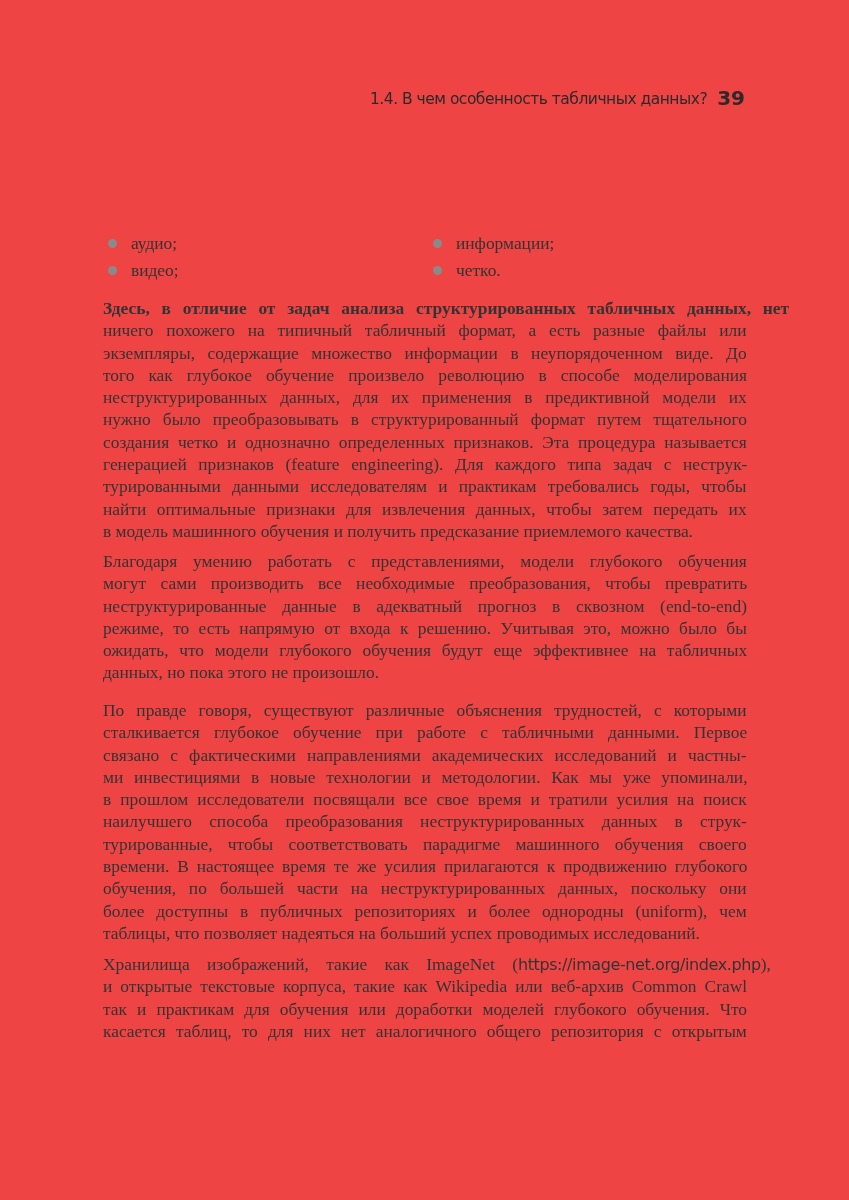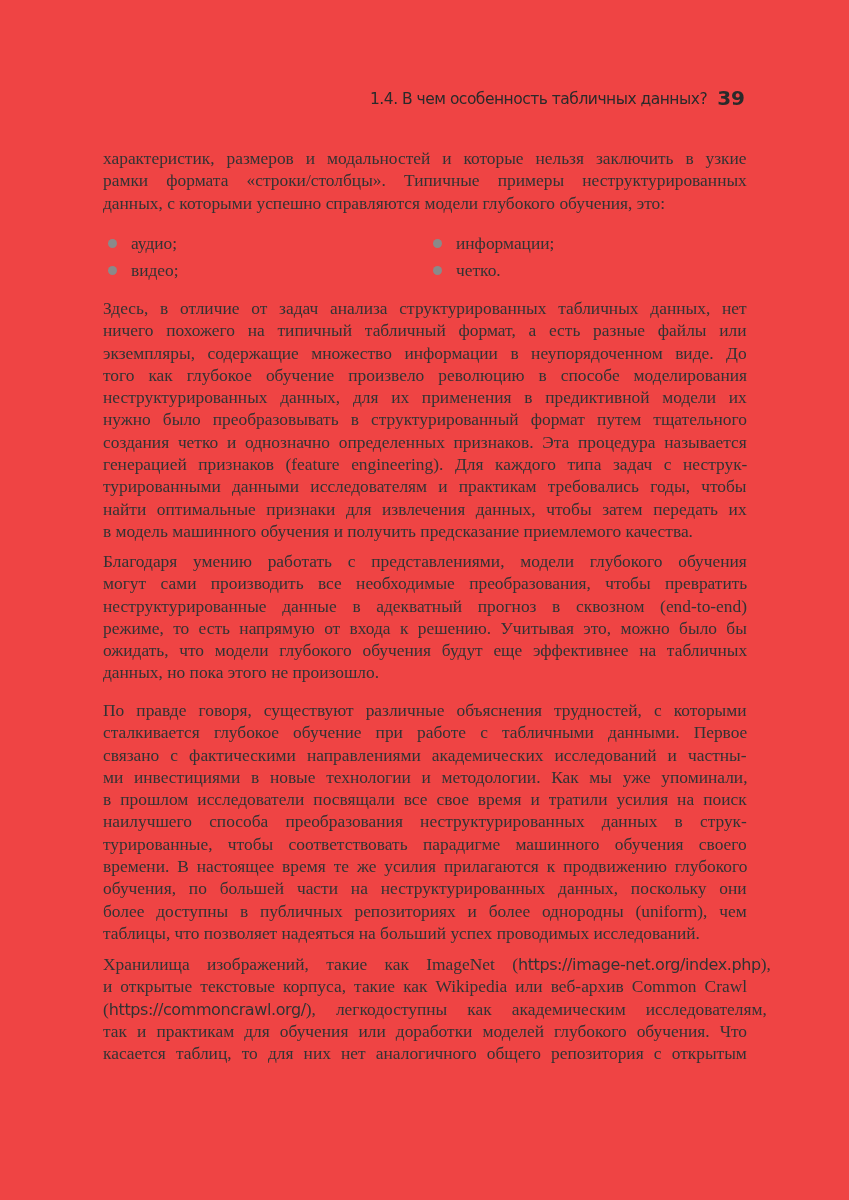--- a/index.html
+++ b/index.html
@@ -28,43 +28,38 @@
 </head>
 <body>
 
 <div class="page">
 
   <div class="running-head">
     <span class="rh-title">1.4. В чем особенность табличных данных?</span>
     <span class="rh-num">39</span>
   </div>
 
-  <div class="body-text" style="top:147px;">
-    <div class="line" style="white-space: nowrap; display: block; text-align: left; word-spacing: 7.56px; text-align-last: left;">характеристик, размеров и модальностей и которые нельзя заключить в узкие</div>
-    <div class="line" style="white-space: nowrap; display: block; text-align: left; word-spacing: 13.8px; text-align-last: left;">рамки формата «строки/столбцы». Типичные примеры неструктурированных</div>
-    <div class="line last">данных, с которыми успешно справляются модели глубокого обучения, это:</div>
-  </div>
 
   <div class="bullets">
     <div class="bullet-item" style="left:0; top:0;">
       <span class="bullet-dot"></span><span>аудио;</span>
     </div>
     <div class="bullet-item" style="left:0; top:27px;">
       <span class="bullet-dot"></span><span>видео;</span>
     </div>
     <div class="bullet-item" style="left:325px; top:0;">
       <span class="bullet-dot"></span><span>информации;</span>
     </div>
     <div class="bullet-item" style="left:325px; top:27px;">
       <span class="bullet-dot"></span><span>четко.</span>
     </div>
   </div>
 
   <div class="body-text" style="top:297px;">
-    <div class="line" style="white-space: nowrap; display: block; text-align: left; word-spacing: 7.44px; text-align-last: left;">Здесь, в отличие от задач анализа структурированных табличных данных, нет</div>
+    <div class="line" style="white-space: nowrap; display: block; text-align: left; word-spacing: 7.44px; text-align-last: left; font-weight: bold;">Здесь, в отличие от задач анализа структурированных табличных данных, нет</div>
     <div class="line" style="white-space: nowrap; display: block; text-align: left; word-spacing: 8.4px; text-align-last: left;">ничего похожего на типичный табличный формат, а есть разные файлы или</div>
     <div class="line" style="white-space: nowrap; display: block; text-align: left; word-spacing: 8.14px; text-align-last: left;">экземпляры, содержащие множество информации в неупорядоченном виде. До</div>
     <div class="line" style="white-space: nowrap; display: block; text-align: left; word-spacing: 9.63px; text-align-last: left;">того как глубокое обучение произвело революцию в способе моделирования</div>
     <div class="line" style="white-space: nowrap; display: block; text-align: right; word-spacing: 8.38px; text-align-last: left;">неструктурированных данных, для их применения в предиктивной модели их</div>
     <div class="line" style="white-space: nowrap; display: block; text-align: left; word-spacing: 7.71px; text-align-last: left;">нужно было преобразовывать в структурированный формат путем тщательного</div>
     <div class="line" style="white-space: nowrap; display: block; text-align: left; word-spacing: 4.38px; text-align-last: left;">создания четко и однозначно определенных признаков. Эта процедура называется</div>
     <div class="line" style="white-space: nowrap; display: block; text-align: left; word-spacing: 7.22px; text-align-last: left;">генерацией признаков (feature engineering). Для каждого типа задач с неструк-</div>
     <div class="line" style="white-space: nowrap; display: block; text-align: left; word-spacing: 6.86px; text-align-last: left;">турированными данными исследователям и практикам требовались годы, чтобы</div>
     <div class="line" style="white-space: nowrap; display: block; text-align: left; word-spacing: 6.22px; text-align-last: left;">найти оптимальные признаки для извлечения данных, чтобы затем передать их</div>
     <div class="line last">в модель машинного обучения и получить предсказание приемлемого качества.</div>
@@ -89,18 +84,17 @@
     <div class="line" style="white-space: nowrap; display: block; text-align: left; word-spacing: 11px; text-align-last: left;">турированные, чтобы соответствовать парадигме машинного обучения своего</div>
     <div class="line" style="white-space: nowrap; display: block; text-align: left; word-spacing: 3.6px; text-align-last: left;">времени. В настоящее время те же усилия прилагаются к продвижению глубокого</div>
     <div class="line" style="white-space: nowrap; display: block; text-align: left; word-spacing: 8.5px; text-align-last: left;">обучения, по большей части на неструктурированных данных, поскольку они</div>
     <div class="line" style="white-space: nowrap; display: block; text-align: left; word-spacing: 7.44px; text-align-last: left;">более доступны в публичных репозиториях и более однородны (uniform), чем</div>
     <div class="line last">таблицы, что позволяет надеяться на больший успех проводимых исследований.</div>
   </div>
 
   <div class="body-text" style="top:953px;">
     <div class="line" style="white-space: nowrap; display: block; text-align: left; word-spacing: 13px; text-align-last: left;"><span>Хранилища изображений, такие как ImageNet (</span><span class="url">https://image-net.org/index.php</span><span>),</span></div>
     <div class="line" style="white-space: nowrap; display: block; text-align: left; word-spacing: 3.7px; text-align-last: left;">и открытые текстовые корпуса, такие как Wikipedia или веб-архив Common Crawl</div>
-    <div class="line" style="white-space: nowrap; display: block; text-align: left; word-spacing: 15.75px; text-align-last: left;"><span>(</span><span class="url">https://commoncrawl.org/</span><span>), легкодоступны как академическим исследователям,</span></div>
     <div class="line" style="white-space: nowrap; display: block; text-align: left; word-spacing: 5.7px; text-align-last: left;">так и практикам для обучения или доработки моделей глубокого обучения. Что</div>
     <div class="line" style="white-space: nowrap; display: block; text-align: left; word-spacing: 5.8px; text-align-last: left;">касается таблиц, то для них нет аналогичного общего репозитория с открытым</div>
   </div>
 
 </div>
 
 </body></html>

